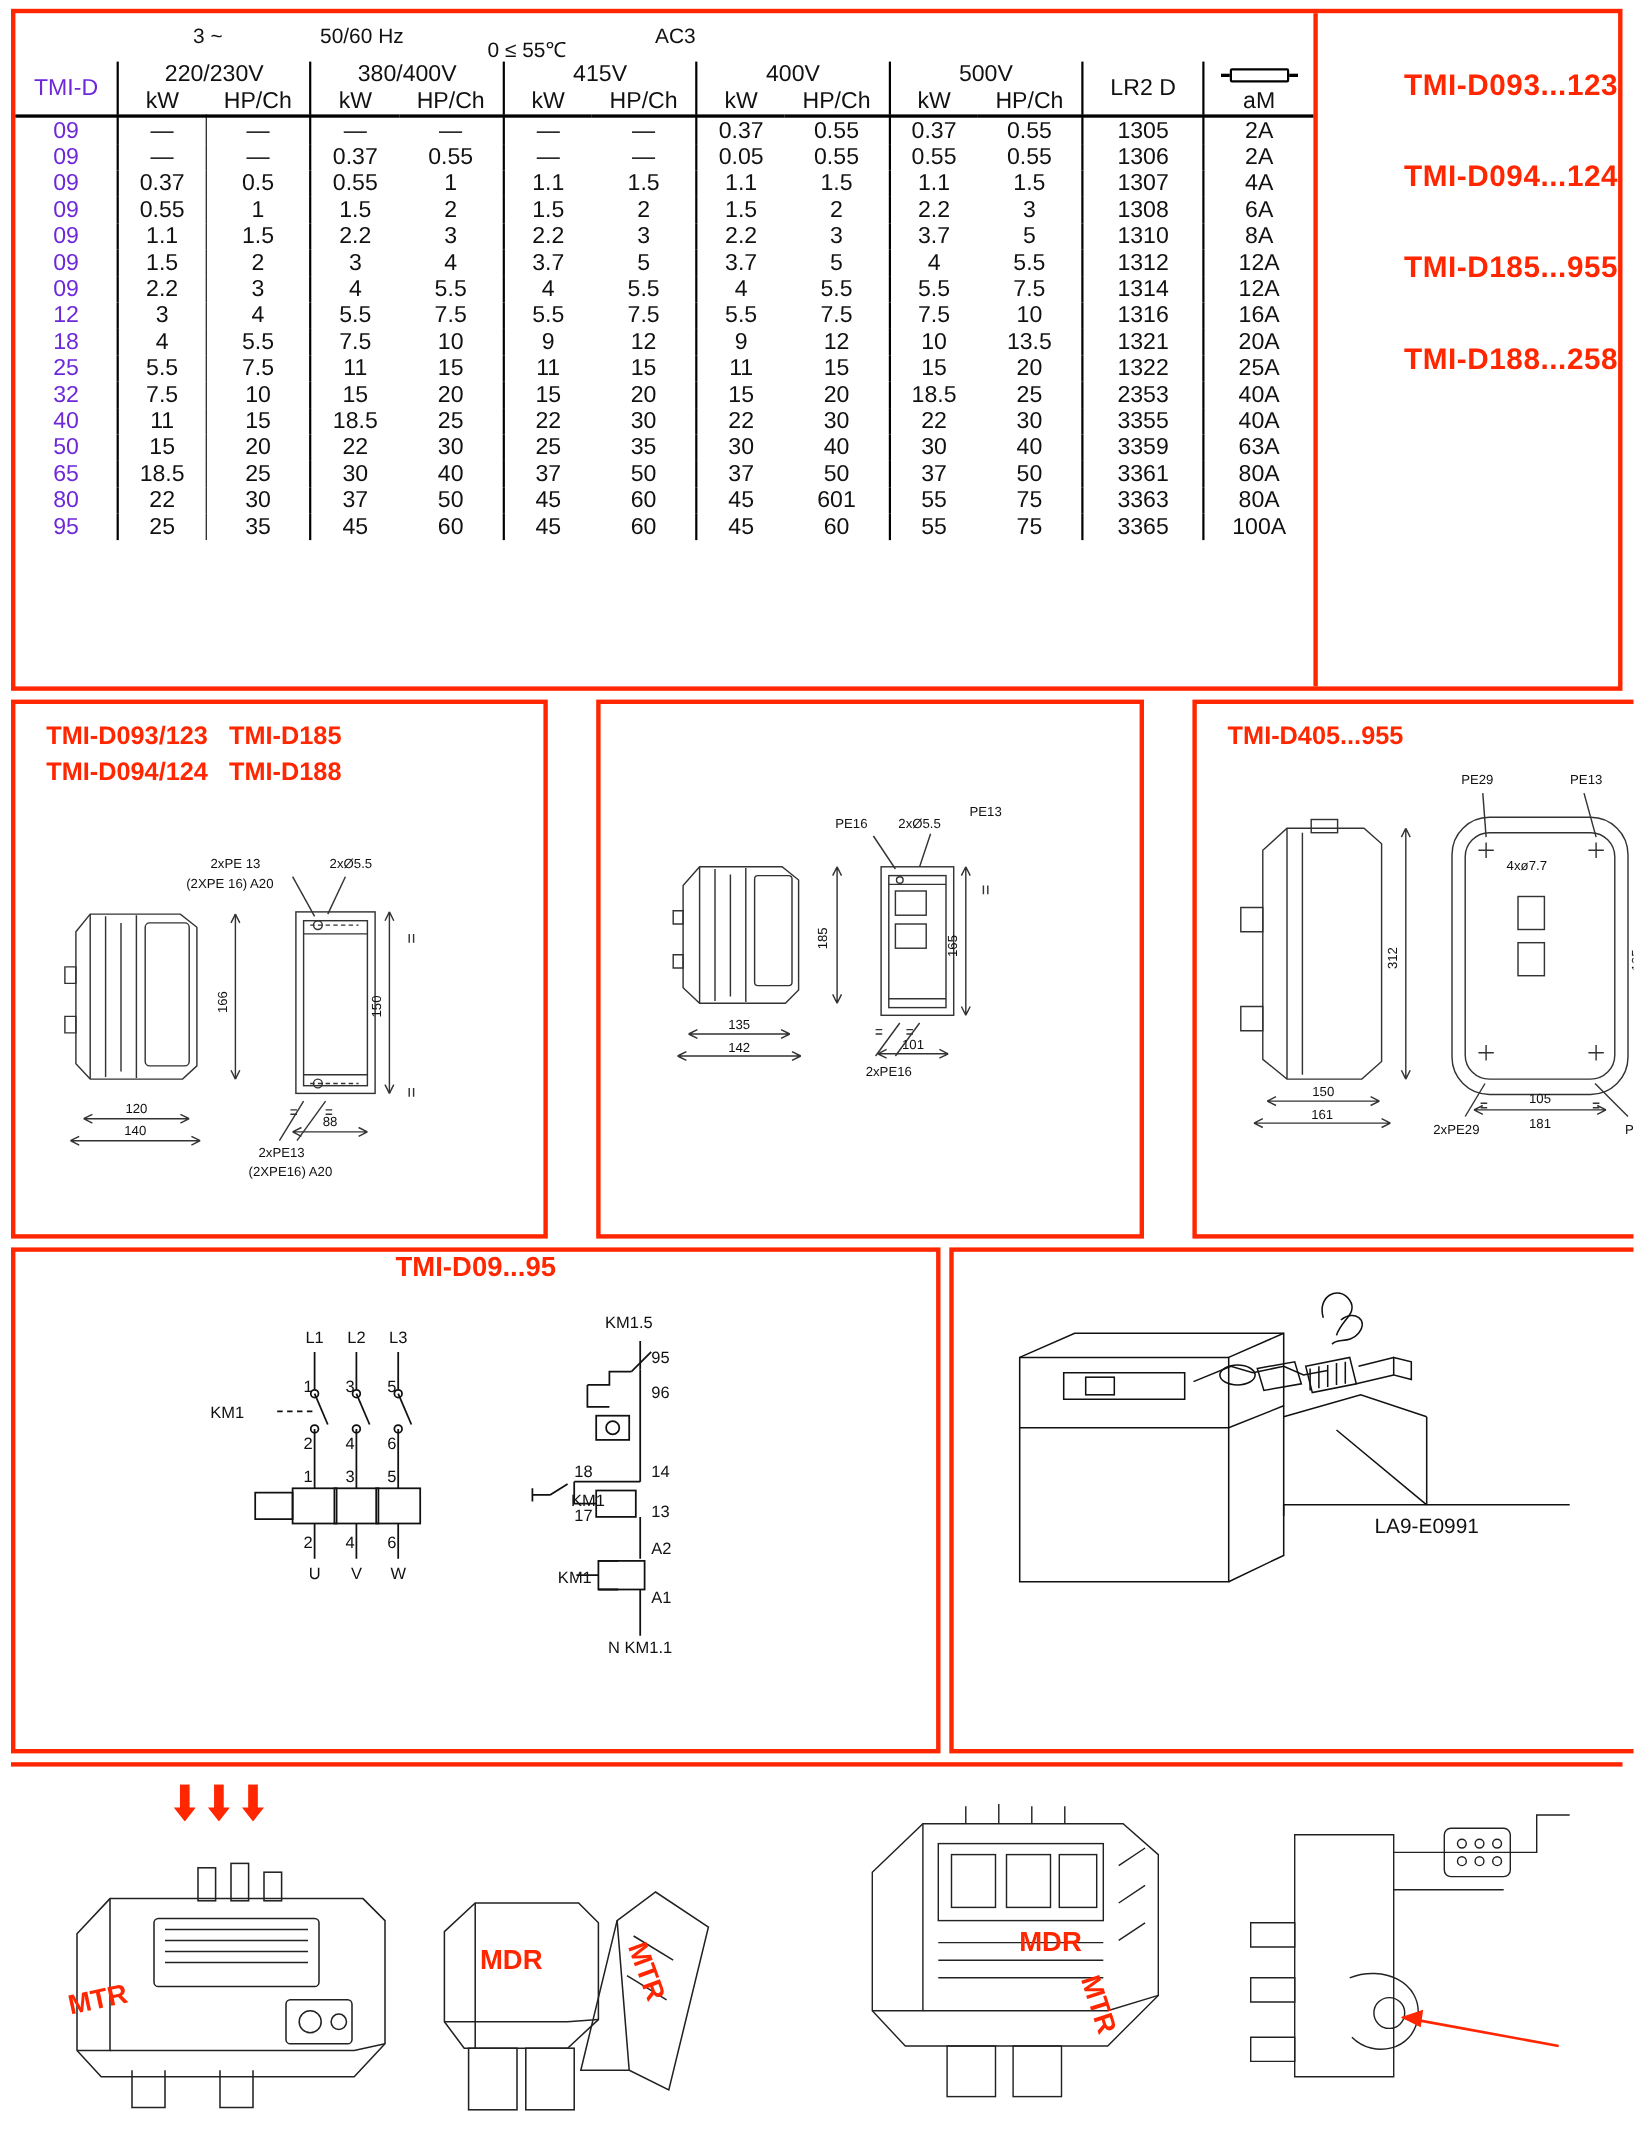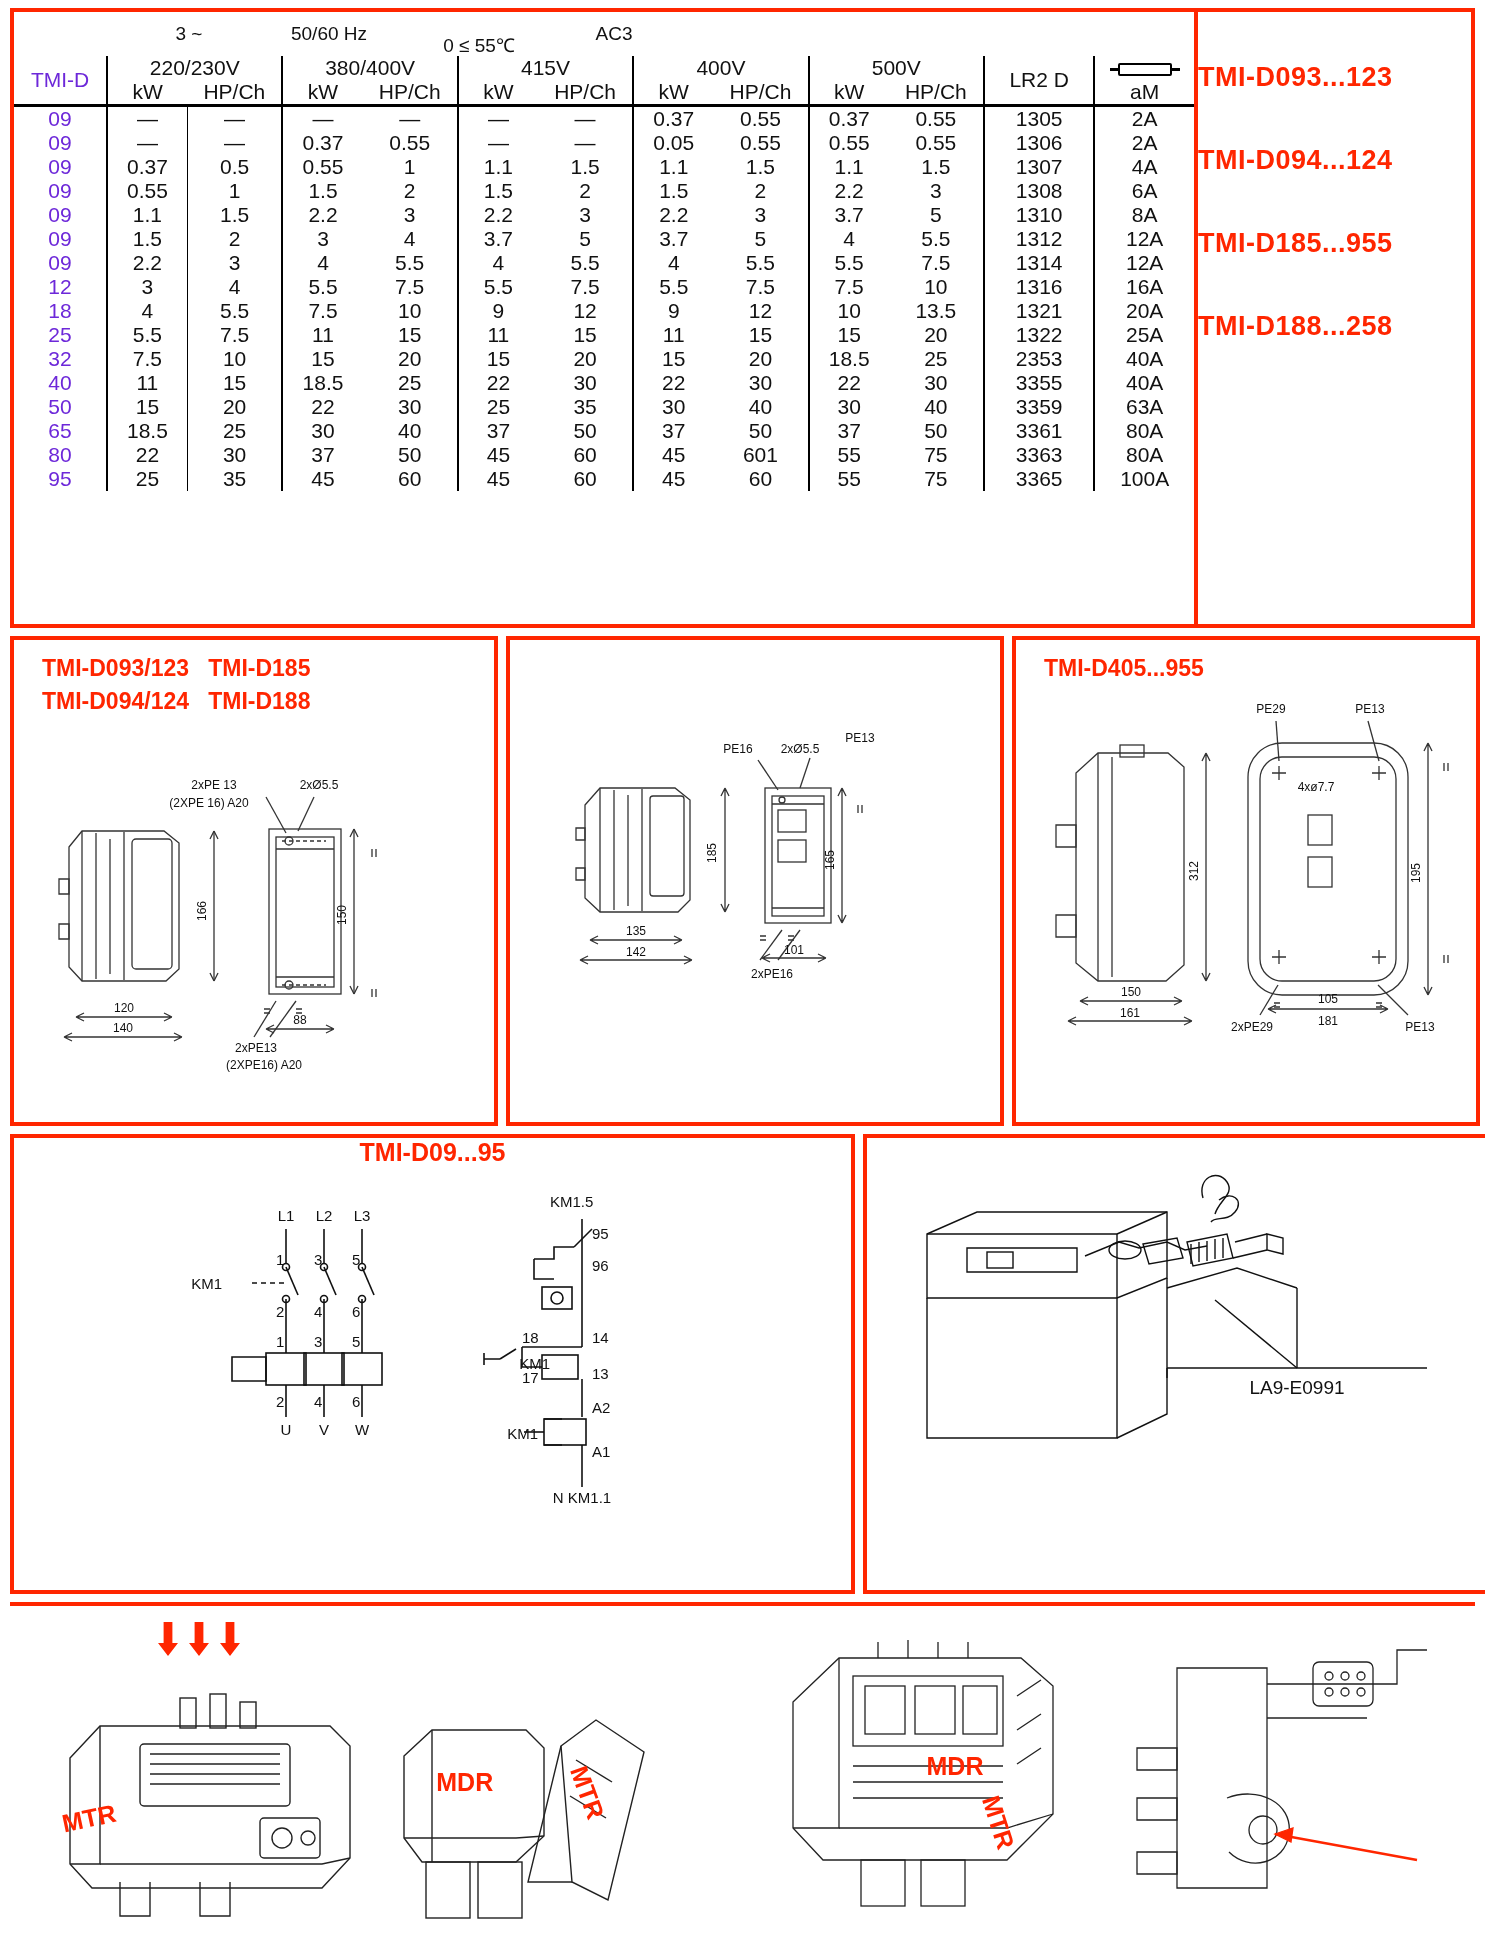--- a/index.html
+++ b/index.html
@@ -80,36 +80,37 @@
     top: 3px;
     width: 8px; height: 3px;
     background:#000;
   }
   .fuse-icon:before { left: -10px; }
   .fuse-icon:after { right: -10px; }
 
   .legend-box {
     flex: 1 1 auto;
     padding: 28px 0 0 0;
-    text-align: left;
+    text-align: right;
   }
   .legend-item {
     color: #ff2600;
     font-weight: bold;
     font-size: 27px;
     margin: 0 0 52px 0;
     letter-spacing: 0.5px;
   }
   .legend-item:first-child { margin-top: 22px; }
 
   
   .mid-wrap {
     display: flex;
     margin: 8px 2px 0 2px;
     height: 490px;
+    gap: 36px;
   }
   .panel {
     border: 4px solid #ff2600;
     position: relative;
     background: #fff;
   }
   .panel.p1 { flex: 0 0 488px; }
   .panel.p2 { flex: 0 0 497px; margin-left: 8px; }
   .panel.p3 { flex: 1 1 auto; margin-left: 8px; }
   .panel-title {

